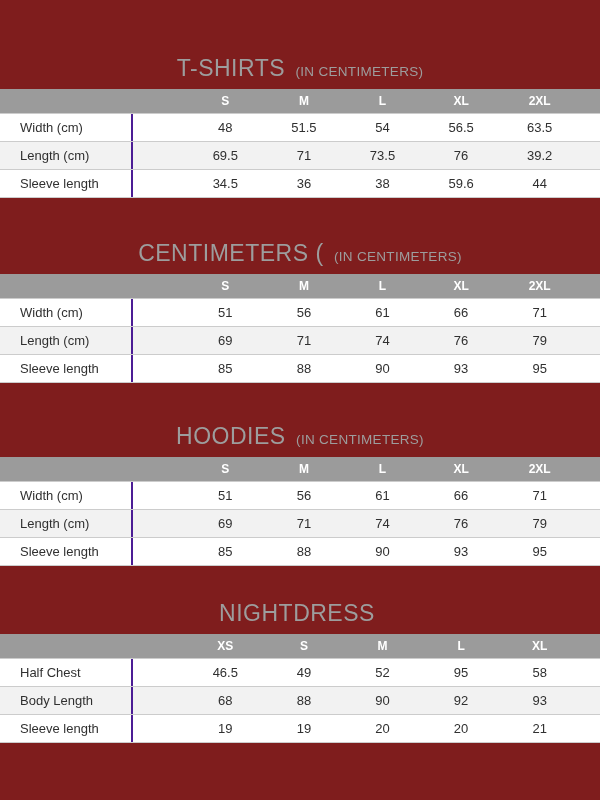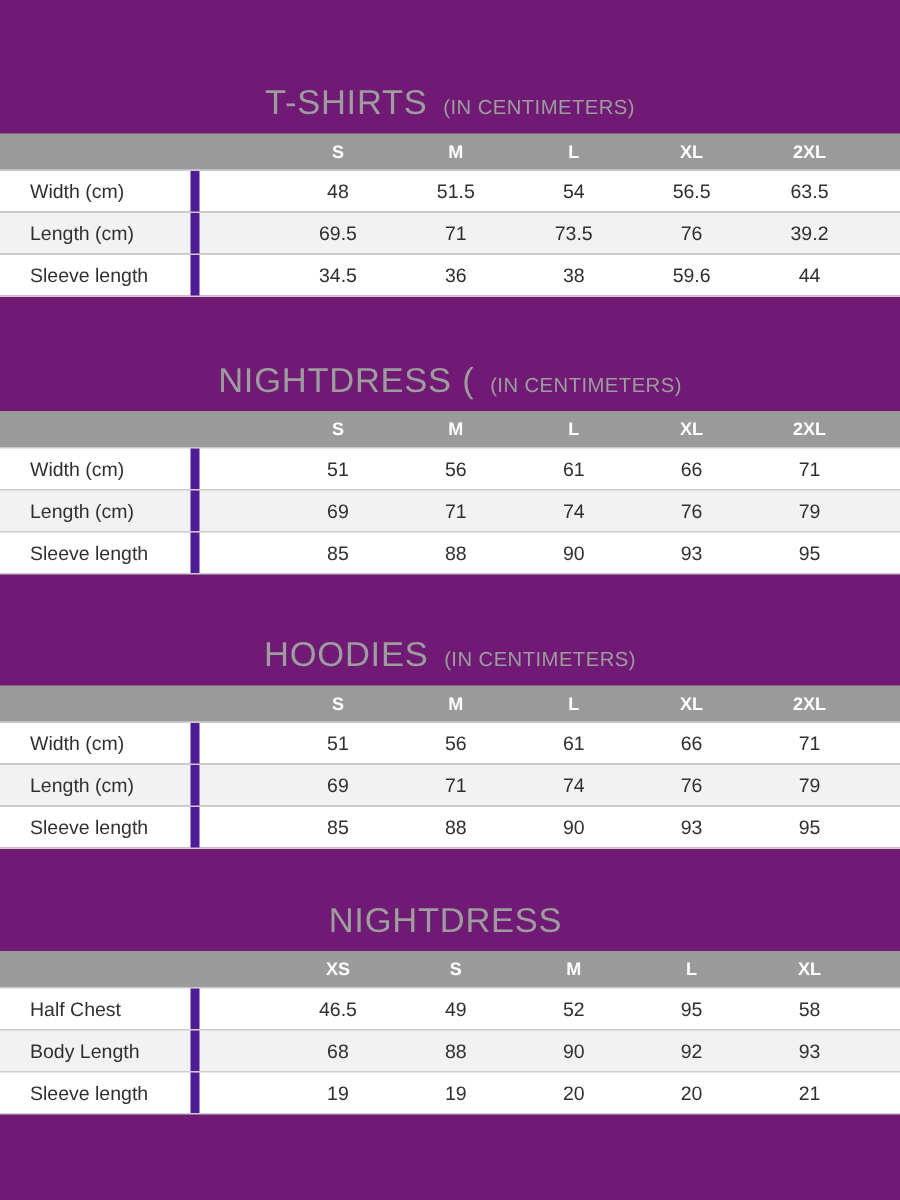--- a/index.html
+++ b/index.html
@@ -5,21 +5,21 @@
   html, body {
     margin: 0;
     padding: 0;
     background: #ffffff;
     font-family: "Liberation Sans", sans-serif;
   }
   .page {
     position: relative;
     width: 600px;
     height: 800px;
-    background: #701a75;
+    background: #7f1d1d;
     overflow: hidden;
   }
   .size-section { width: 600px; }
   .sec-1 { margin-top: 55px; }
   .sec-2 { margin-top: 42px; }
   .sec-3 { margin-top: 40px; }
   .sec-4 { margin-top: 34px; }
 
   .heading {
     text-align: center;
@@ -62,21 +62,21 @@
     border-top: 1px solid #cccccc;
     box-sizing: border-box;
     background: #ffffff;
   }
   .brow.alt { background: #f2f2f2; }
   .hrow .lcell { border-right: none; }
   .lcell {
     width: 133px;
     box-sizing: border-box;
     padding-left: 20px;
-    border-right: 6px solid #4c1d95;
+    border-right: 2px solid #4c1d95;
     flex: 0 0 auto;
   }
   .dwrap {
     flex: 1 1 auto;
     display: flex;
     padding-left: 53px;
     padding-right: 21px;
   }
   .dcell {
     flex: 1 1 0;
@@ -133,21 +133,21 @@
           <div class="dcell">38</div>
           <div class="dcell">59.6</div>
           <div class="dcell">44</div>
         </div>
       </div>
     </div>
   </div>
 
   <div class="size-section sec-2">
     <div class="heading">
-      <span class="t-main">NIGHTDRESS (</span>
+      <span class="t-main">CENTIMETERS (</span>
       <span class="t-sub">(IN CENTIMETERS)</span>
     </div>
     <div class="size-table">
       <div class="hrow">
         <div class="lcell"></div>
         <div class="dwrap">
           <div class="dcell">S</div>
           <div class="dcell">M</div>
           <div class="dcell">L</div>
           <div class="dcell">XL</div>

